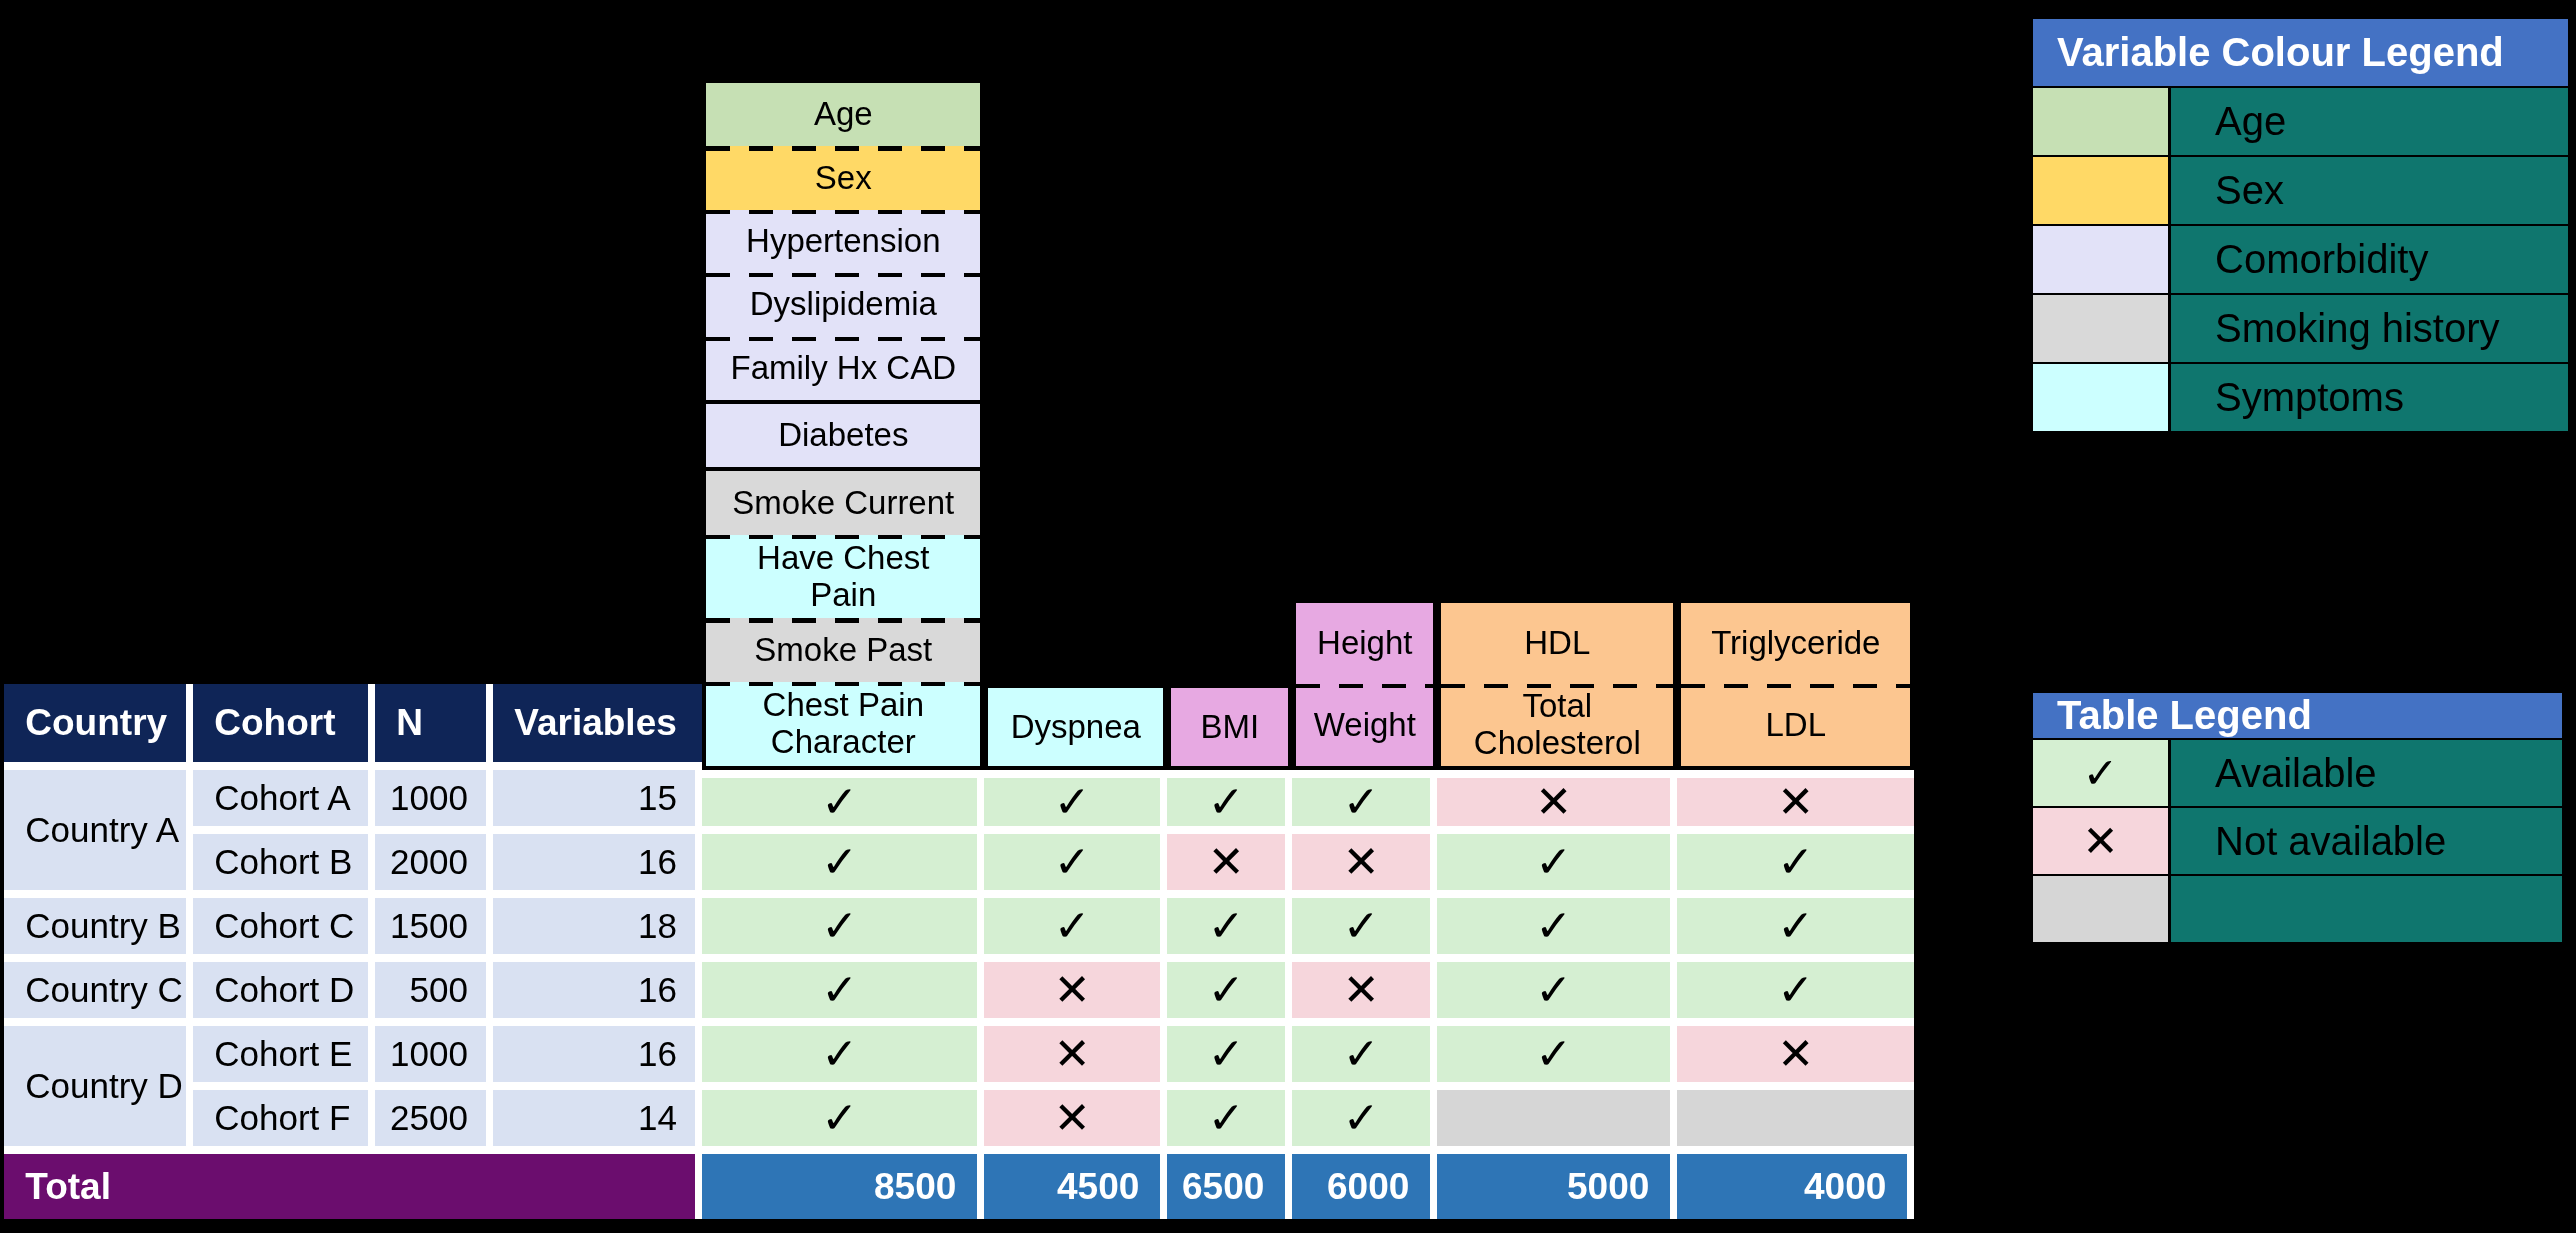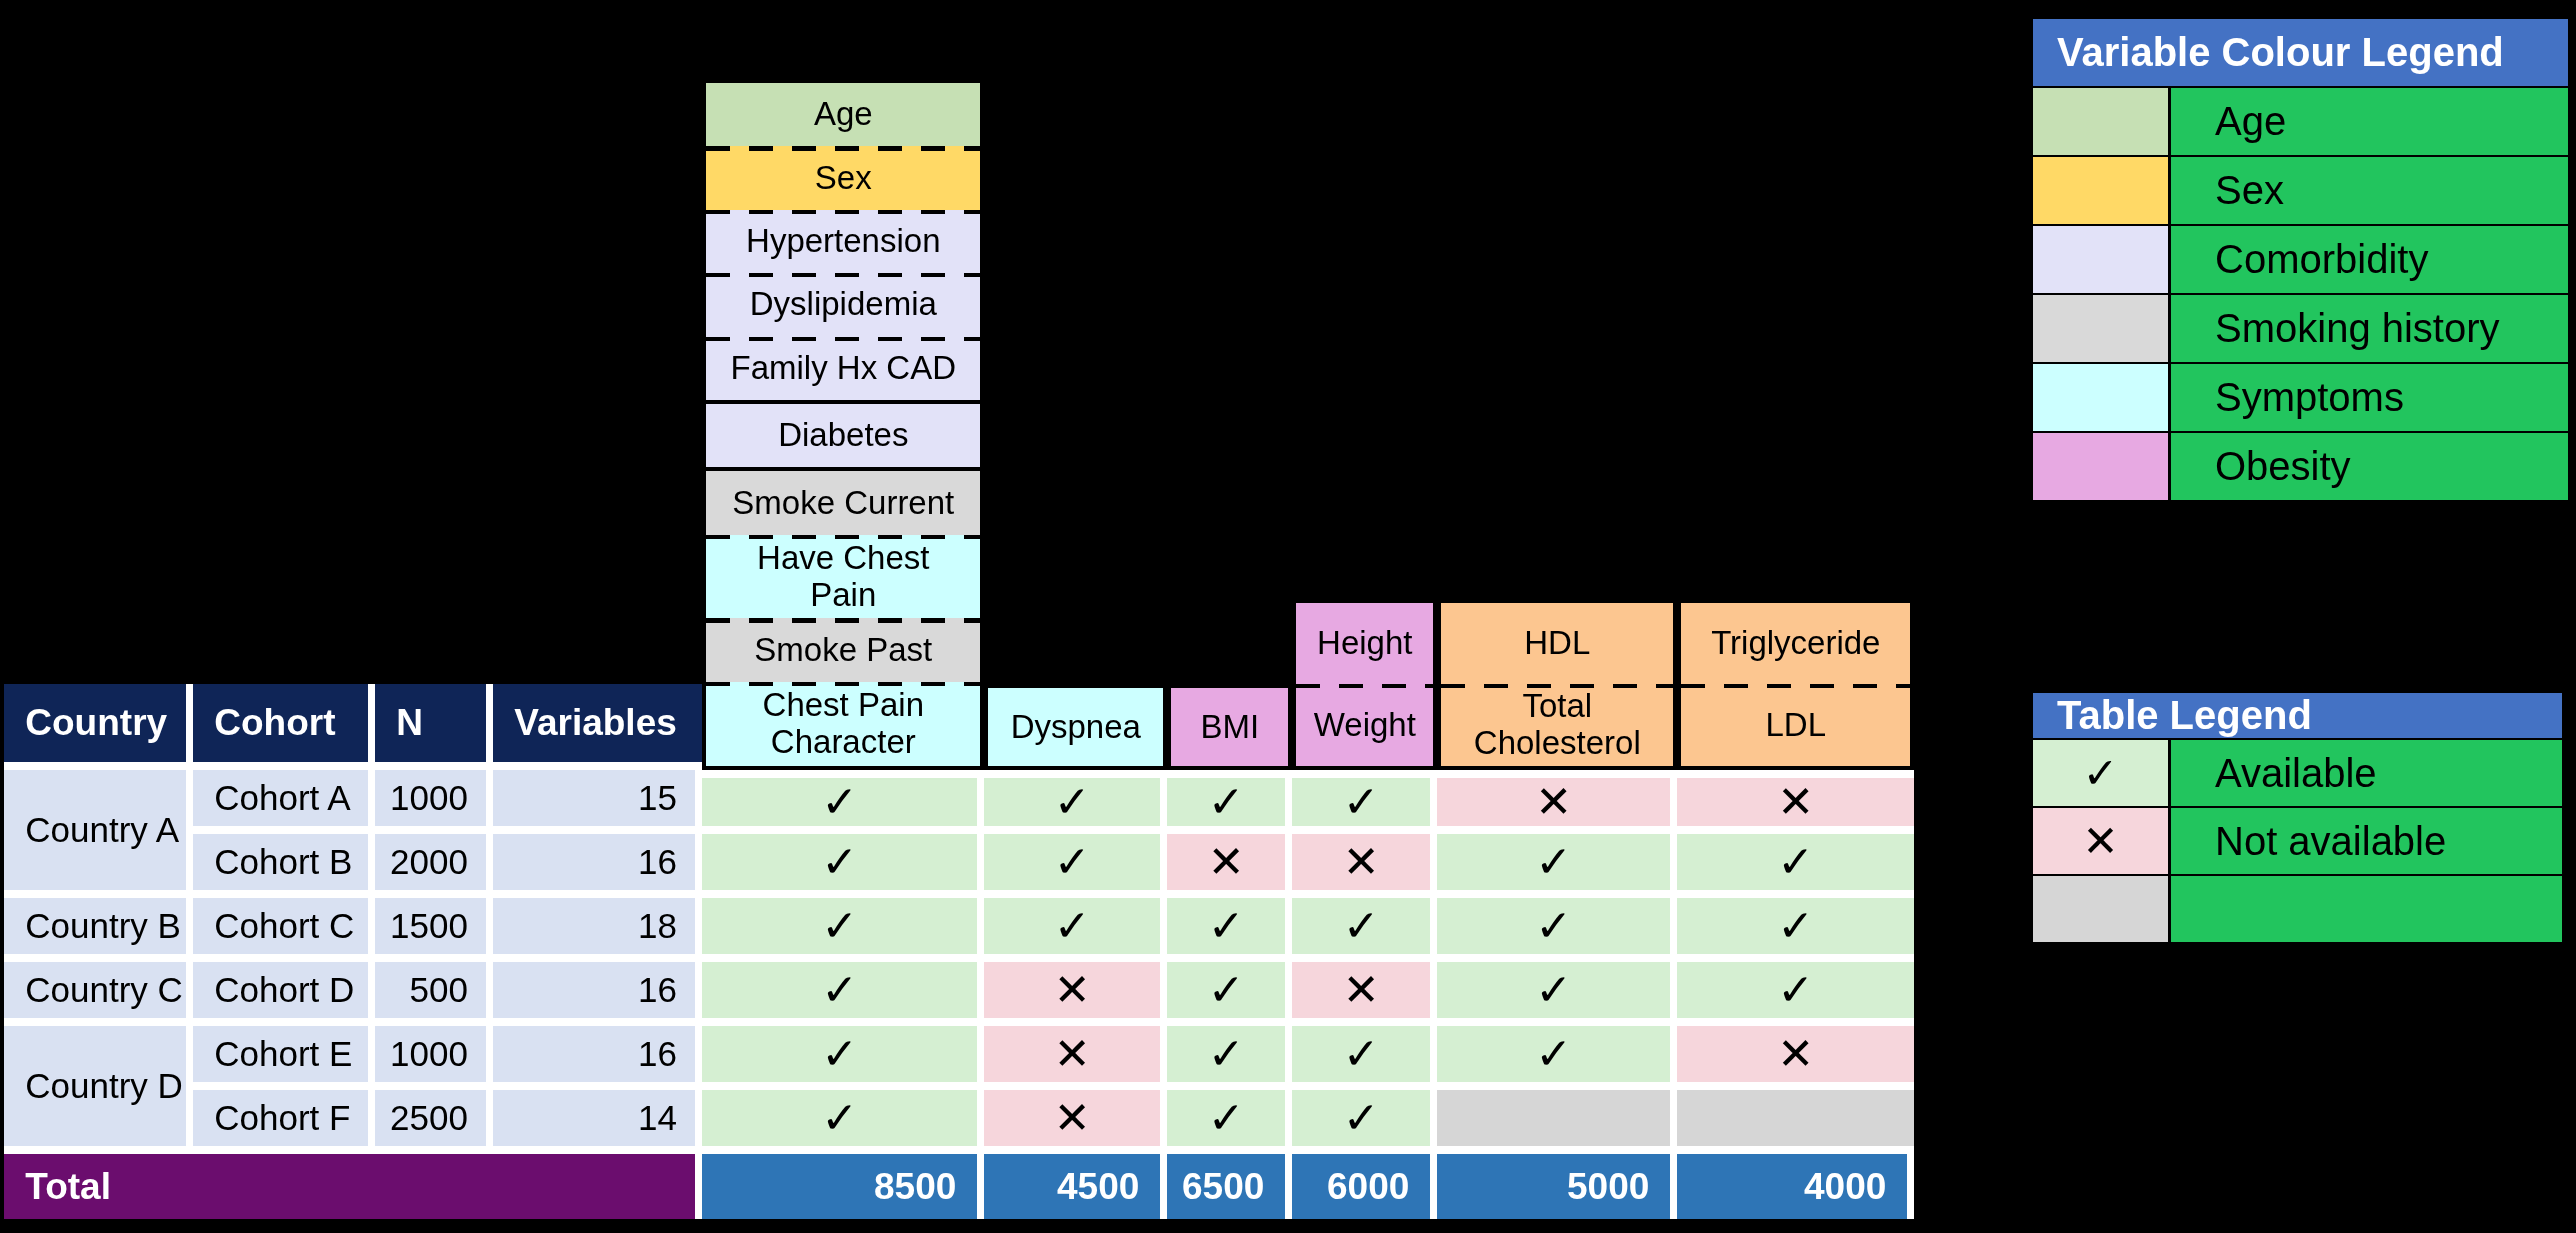--- a/index.html
+++ b/index.html
@@ -55,21 +55,21 @@
 
   
   .total-label{grid-column:1/5;background:#6B0D6E;color:#fff;font-weight:bold;
       font-size:37px;display:flex;align-items:center;padding-left:21px;
       border-right:7px solid #fff;}
   .total-val{background:#2E75B6;color:#fff;font-weight:bold;font-size:37px;
       display:flex;align-items:center;justify-content:flex-end;
       padding-right:21px;border-right:7px solid #fff;}
 
   
-  .legend{position:absolute;background:#22c55e;border:3.5px solid #000;box-sizing:border-box;}
+  .legend{position:absolute;background:#0f766e;border:3.5px solid #000;box-sizing:border-box;}
   .var-legend{left:2030px;top:16.3px;width:541px;}
   .tab-legend{left:2030px;top:690px;width:535px;}
   .legend-header{background:#4472C4;color:#fff;font-weight:bold;font-size:40px;
       display:flex;align-items:center;padding-left:24px;box-sizing:border-box;
       border-bottom:2.8px solid #000;}
   .var-legend .legend-header{height:69px;}
   .tab-legend .legend-header{height:47px;}
   .legend-row{display:flex;border-bottom:2.8px solid #000;}
   .legend-row:last-child{border-bottom:none;}
   .var-legend .legend-row{height:67px;}
@@ -291,24 +291,20 @@
       <div class="legend-label">Comorbidity</div>
     </div>
     <div class="legend-row">
       <div class="chip bg-smoke"></div>
       <div class="legend-label">Smoking history</div>
     </div>
     <div class="legend-row">
       <div class="chip bg-symp"></div>
       <div class="legend-label">Symptoms</div>
     </div>
-    <div class="legend-row">
-      <div class="chip bg-obes"></div>
-      <div class="legend-label">Obesity</div>
-    </div>
   </div>
 
   <div class="legend tab-legend">
     <div class="legend-header">Table Legend</div>
     <div class="legend-row">
       <div class="chip ok">
           <span class="sym">✓</span>
         </div>
       <div class="legend-label">Available</div>
     </div>

